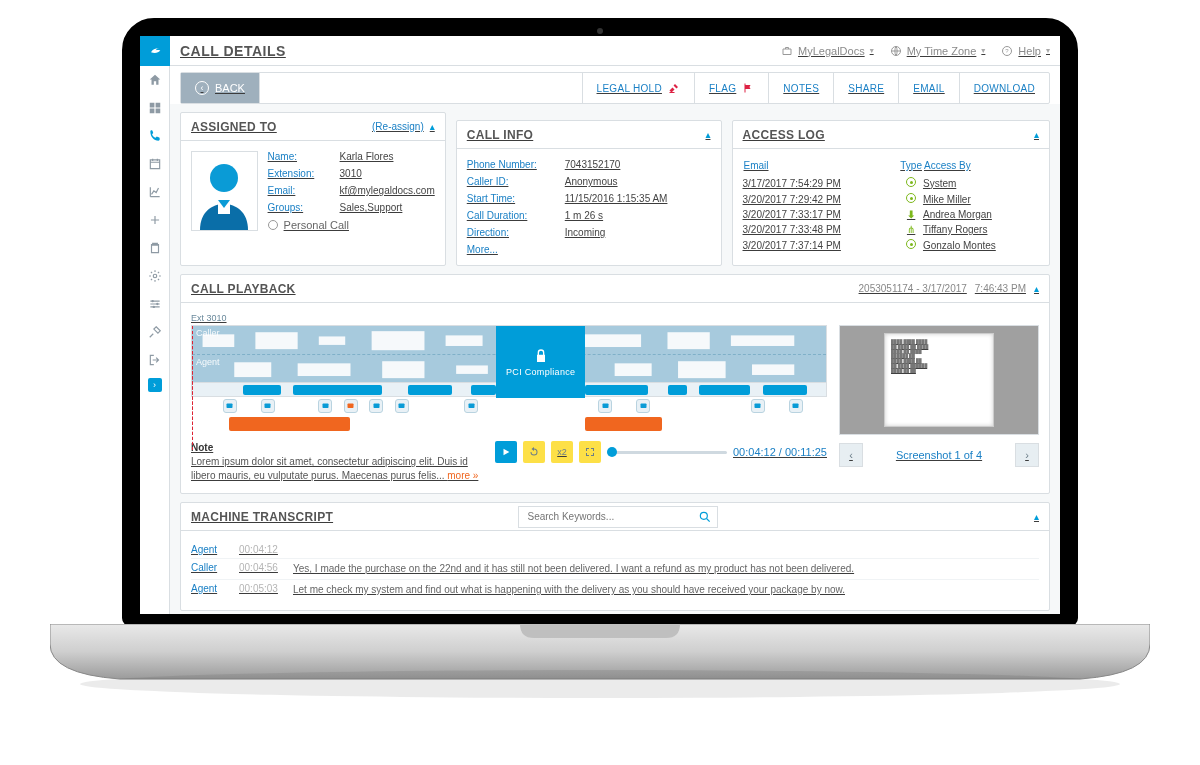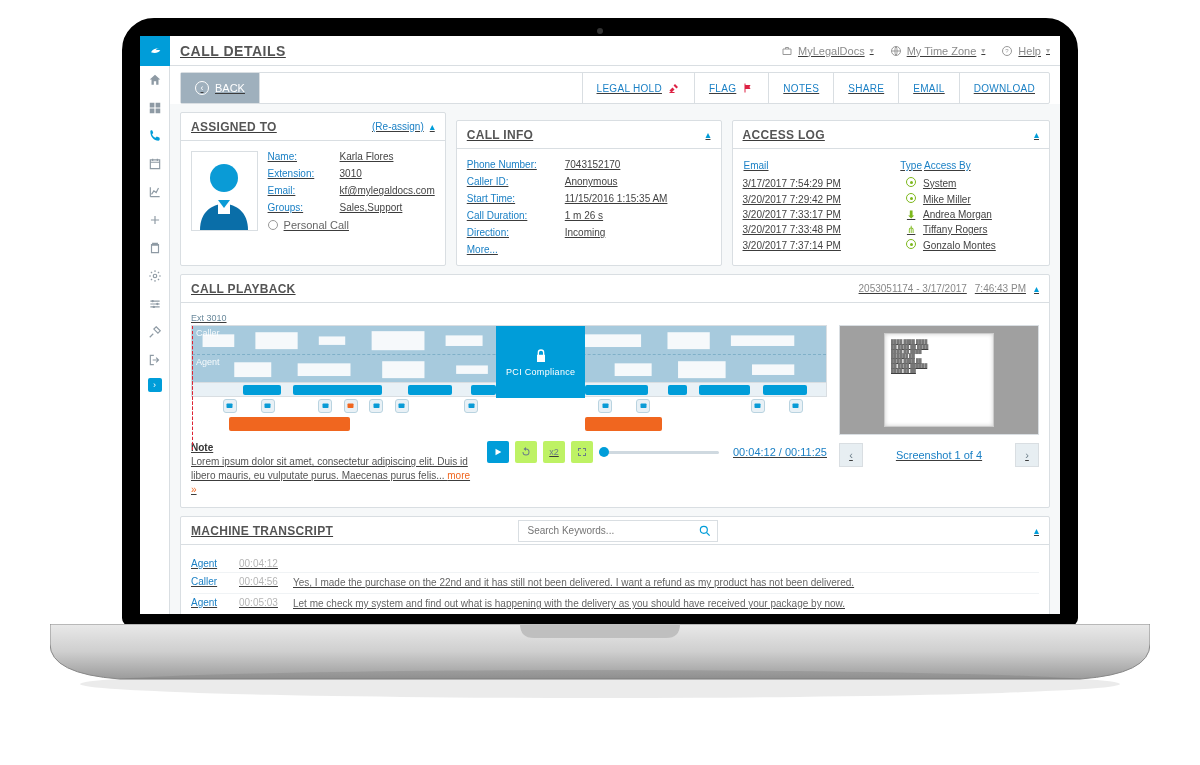--- a/index.html
+++ b/index.html
@@ -152,24 +152,24 @@
   .doc { width:110px; height:94px; background:#fff; border:1px solid #ccc; box-shadow:0 0 4px rgba(0,0,0,.2) inset; padding:6px; font-size:4px; color:#777; line-height:1.2;}
   .thumb-nav { display:flex; align-items:center; gap:8px; margin-top:8px; }
   .sq-btn { width:24px; height:24px; background:#e7eef2; border:1px solid var(--border); display:flex; align-items:center; justify-content:center; cursor:pointer; color:#6b7d88;}
   .thumb-label { flex:1; text-align:center; color: var(--link); }
   .note-row { display:flex; gap:14px; margin-top:8px; align-items:flex-start; }
   .note { flex:1; font-size:10px; color:#555; line-height:1.4; }
   .note b{ font-size:10px; color:#333; }
   .more { color: var(--orange); cursor:pointer; }
   .controls { display:flex; align-items:center; gap:6px; }
   .play { width:22px; height:22px; background: var(--brand); color:#fff; display:flex; align-items:center; justify-content:center; border-radius:2px; cursor:pointer;}
-  .ctl { width:22px; height:22px; background:#bef264; color:#6b7d88; display:flex; align-items:center; justify-content:center; border-radius:2px; cursor:pointer;}
+  .ctl { width:22px; height:22px; background:#fde047; color:#6b7d88; display:flex; align-items:center; justify-content:center; border-radius:2px; cursor:pointer;}
   .slider { width:120px; height:3px; background:#cfd9e0; position:relative; border-radius:2px;}
   .slider .knob{ position:absolute; top:-4px; left:0; width:10px; height:10px; background:var(--brand); border-radius:50%; }
-  .time { color: var(--link); margin-left:8px; }
+  .time { color: var(--link); }
   
   .search-wrap { position:relative; margin-left:12px; }
   .search-wrap input{
     border:1px solid var(--border); height:22px; padding:0 20px 0 8px; font-size:10px; width:200px;
   }
   .search-wrap .mag{ position:absolute; right:6px; top:4px; color:var(--brand); }
   .transcript { font-size:10px; }
   .trow { display:flex; gap:10px; padding:3px 0; border-top:1px solid #f0f3f5;}
   .trow:first-child{ border-top:none;}
   .who { width:38px; color: var(--link); }

